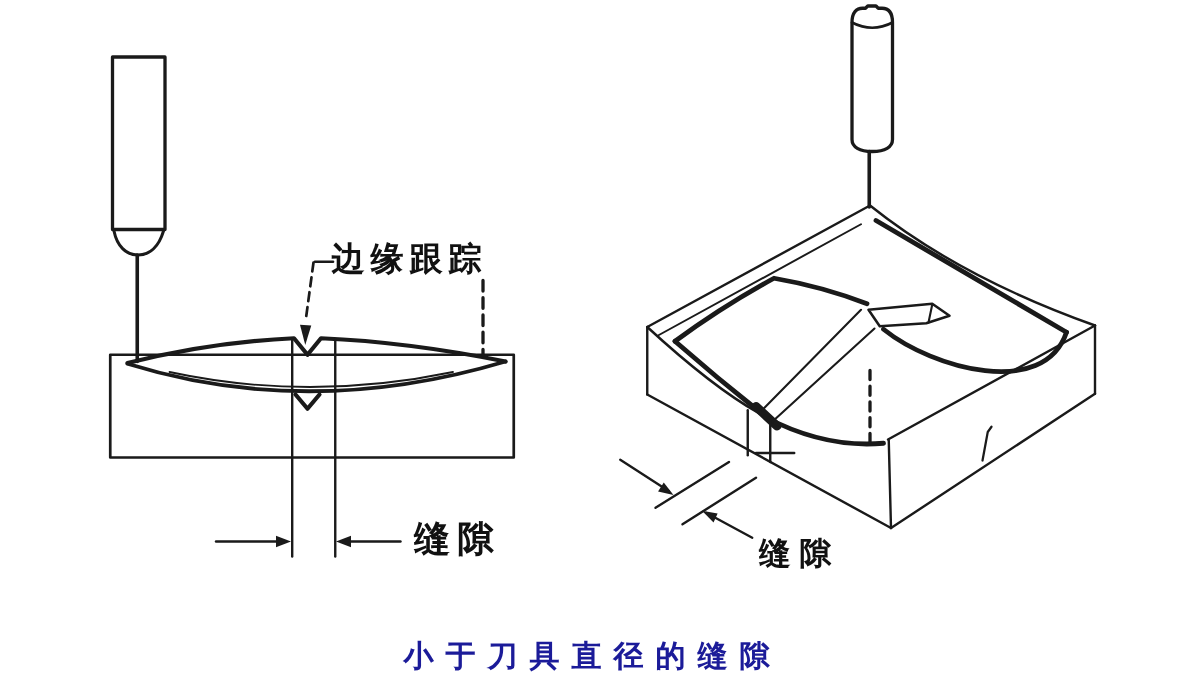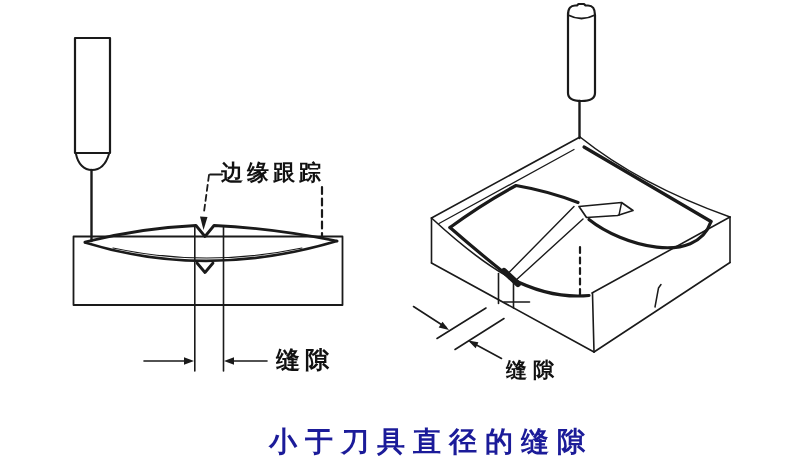--- a/index.html
+++ b/index.html
@@ -16,21 +16,21 @@
     color:#111111;
     font-weight:bold;
     white-space:nowrap;
     line-height:1;
   }
   #lbl-edge-tracking{left:221px;top:162px;font-size:22px;letter-spacing:4px;}
   #lbl-gap-left{left:276px;top:348px;font-size:24px;letter-spacing:5px;}
   #lbl-gap-right{left:506px;top:359px;font-size:21px;letter-spacing:6px;}
   #caption{
     left:269px;top:428px;
-    font-size:28px;letter-spacing:8px;
+    font-size:20px;letter-spacing:8px;
     color:#1b1b99;
     font-family:"Liberation Serif","DejaVu Serif",serif;
   }
 </style>
 </head>
 <body>
 
 <div class="stage">
 
   <svg width="800" height="461" viewBox="0 0 800 461" fill="none" stroke="#1a1a1a" stroke-linecap="round" stroke-linejoin="round">

